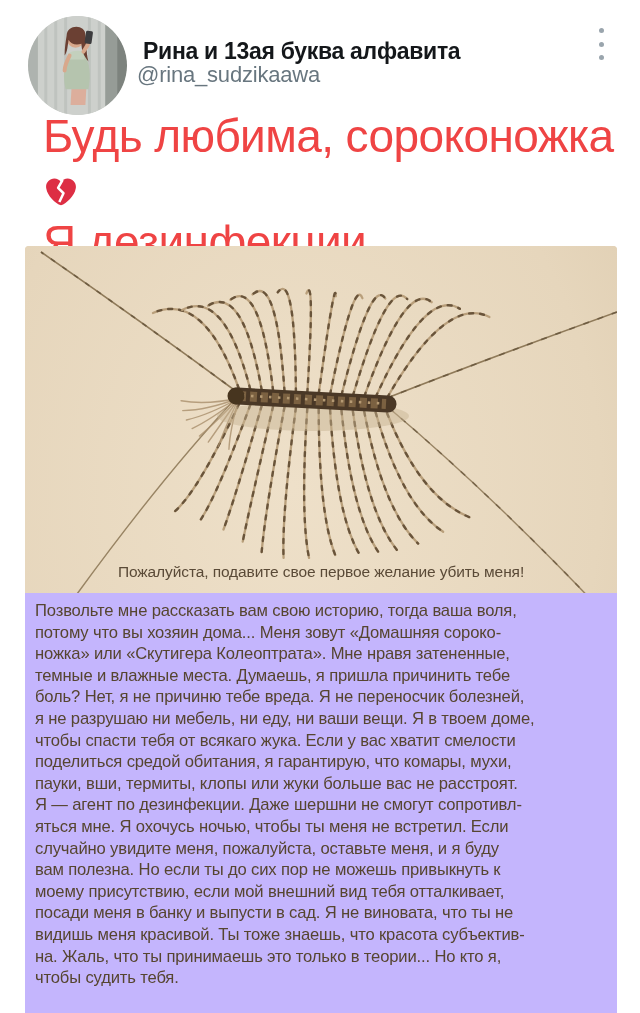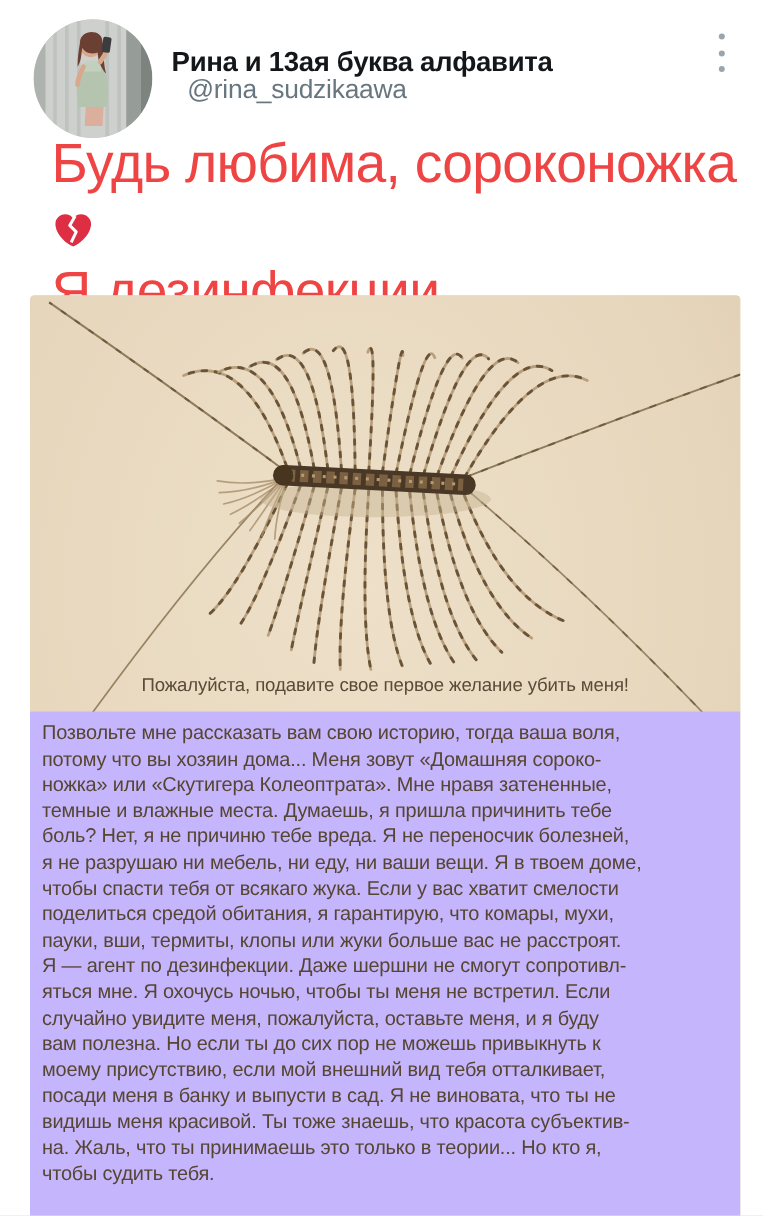--- a/index.html
+++ b/index.html
@@ -14,21 +14,21 @@
     border-radius:50%;overflow:hidden;background:#c9ccc8;
   }
   .avatar svg{display:block;width:100%;height:100%;}
   .display-name{
     position:absolute;left:143px;top:25px;
     font-size:23px;font-weight:bold;color:#14171a;letter-spacing:-0.3px;
     white-space:nowrap;
     margin-top:13px;
   }
   .handle{
-    position:absolute;left:156px;top:62px;
+    position:absolute;left:137px;top:62px;
     font-size:22px;color:#68767f;letter-spacing:-0.2px;white-space:nowrap;
   }
   .more-btn{
     position:absolute;left:592px;top:26px;width:18px;height:36px;
     display:flex;flex-direction:column;align-items:center;justify-content:space-between;
     padding:2px 0;box-sizing:border-box;cursor:pointer;background:none;border:none;
   }
   .more-btn .dot{width:5px;height:5px;border-radius:50%;background:#9aa5ad;}
   
   .tweet-text{

